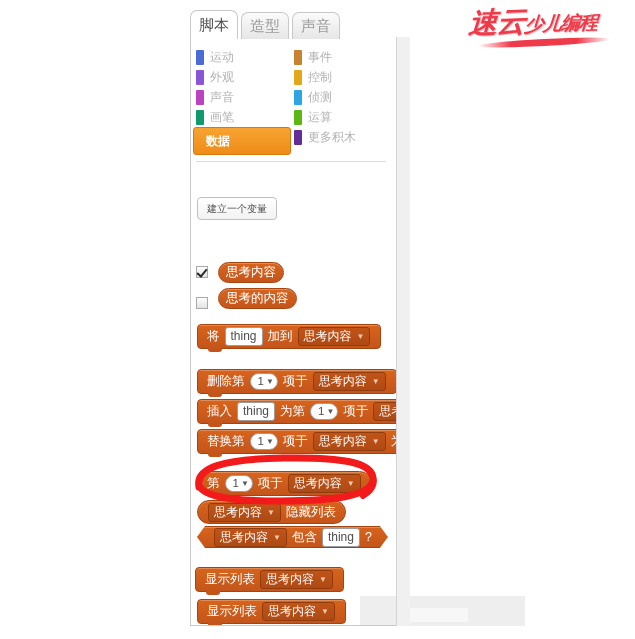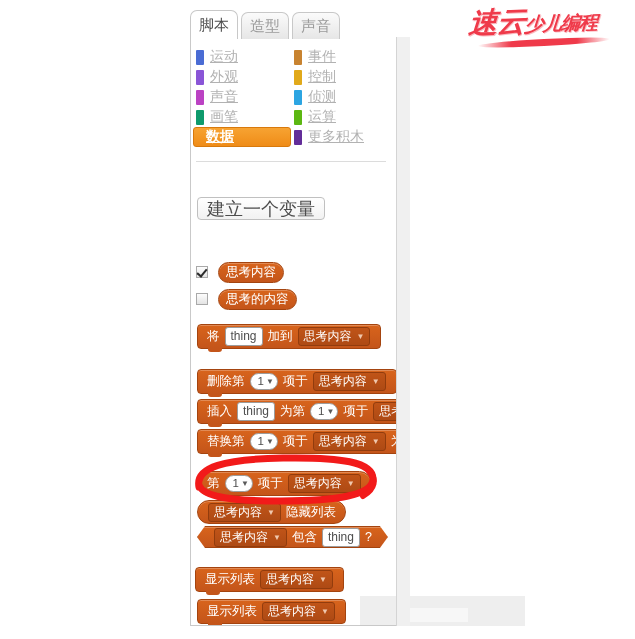--- a/index.html
+++ b/index.html
@@ -130,29 +130,28 @@
     border-radius: 3px;
   }
   .cat-item .swatch {
     width: 8px;
     height: 15px;
     border-radius: 1px;
     margin-right: 6px;
     flex: none;
   }
   .cat-item .cat-label {
-    font-size: 14px;
+    font-size: 12px;
     color: #b2b2b2;
     white-space: nowrap;
-    text-decoration: underline;
   }
   .cat-item.selected {
     background: linear-gradient(180deg, #f7a332 0%, #ef8c18 100%);
     border: 1px solid #d8790c;
-    height: 20px;
+    height: 28px;
     padding-left: 2px;
   }
   .cat-item.selected .cat-label {
     color: #ffffff;
     font-weight: bold;
   }
   .cat-item.selected .swatch {
     visibility: hidden;
     width: 5px;
     margin-right: 5px;
@@ -170,39 +169,39 @@
   
   .make-button {
     position: absolute;
     left: 6px;
     height: 23px;
     box-sizing: border-box;
     padding: 0 9px;
     background: linear-gradient(180deg, #ffffff 0%, #f2f2f2 100%);
     border: 1px solid #c0c0c0;
     border-radius: 4px;
-    font-size: 18px;
+    font-size: 10px;
     color: #4d4d4d;
     display: inline-flex;
     align-items: center;
     cursor: pointer;
   }
   #make-variable-button { top: 160px; }
   #make-list-button { top: 189px; }
 
   
   .check-row {
     position: absolute;
     left: 5px;
     display: flex;
     align-items: center;
     height: 20px;
   }
   #var-row-0 { top: 225px; }
-  #var-row-1 { top: 252px; }
+  #var-row-1 { top: 252px; align-items: flex-end; }
   .checkbox {
     width: 12px;
     height: 12px;
     box-sizing: border-box;
     border: 1px solid #a9a9a9;
     background: linear-gradient(180deg, #fdfdfd, #e4e4e4);
     margin-right: 10px;
     position: relative;
     cursor: pointer;
     flex: none;

